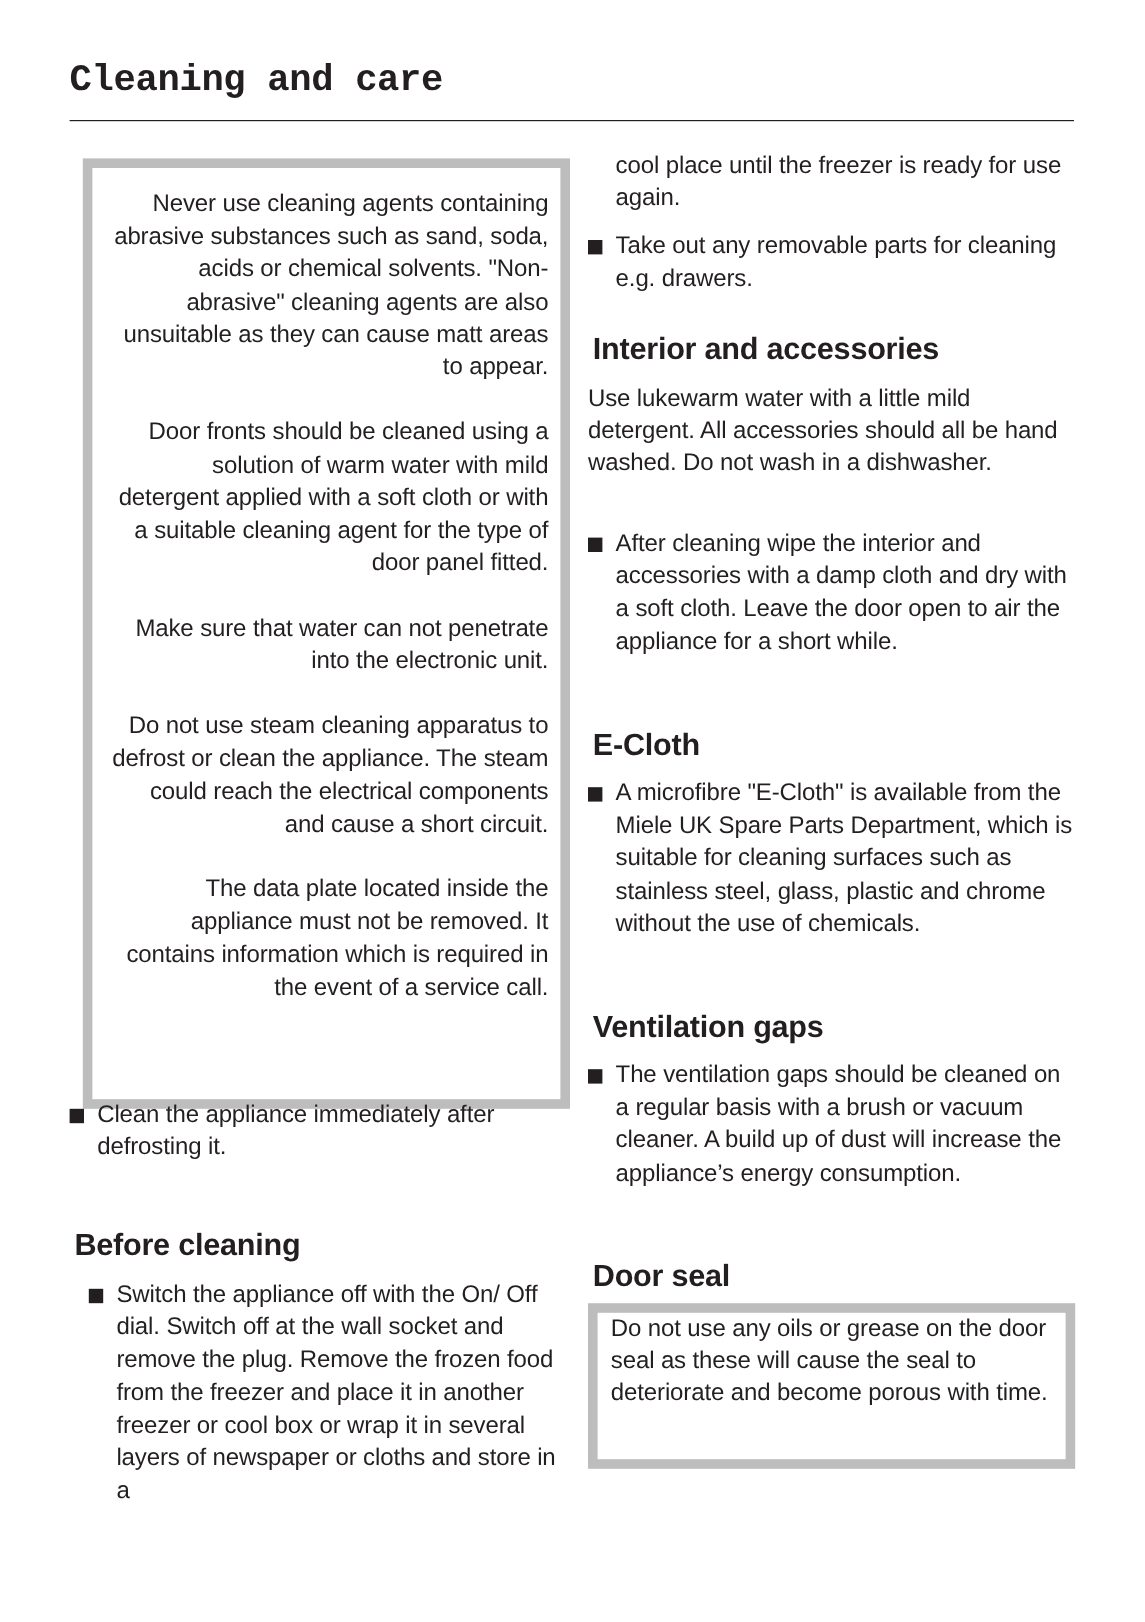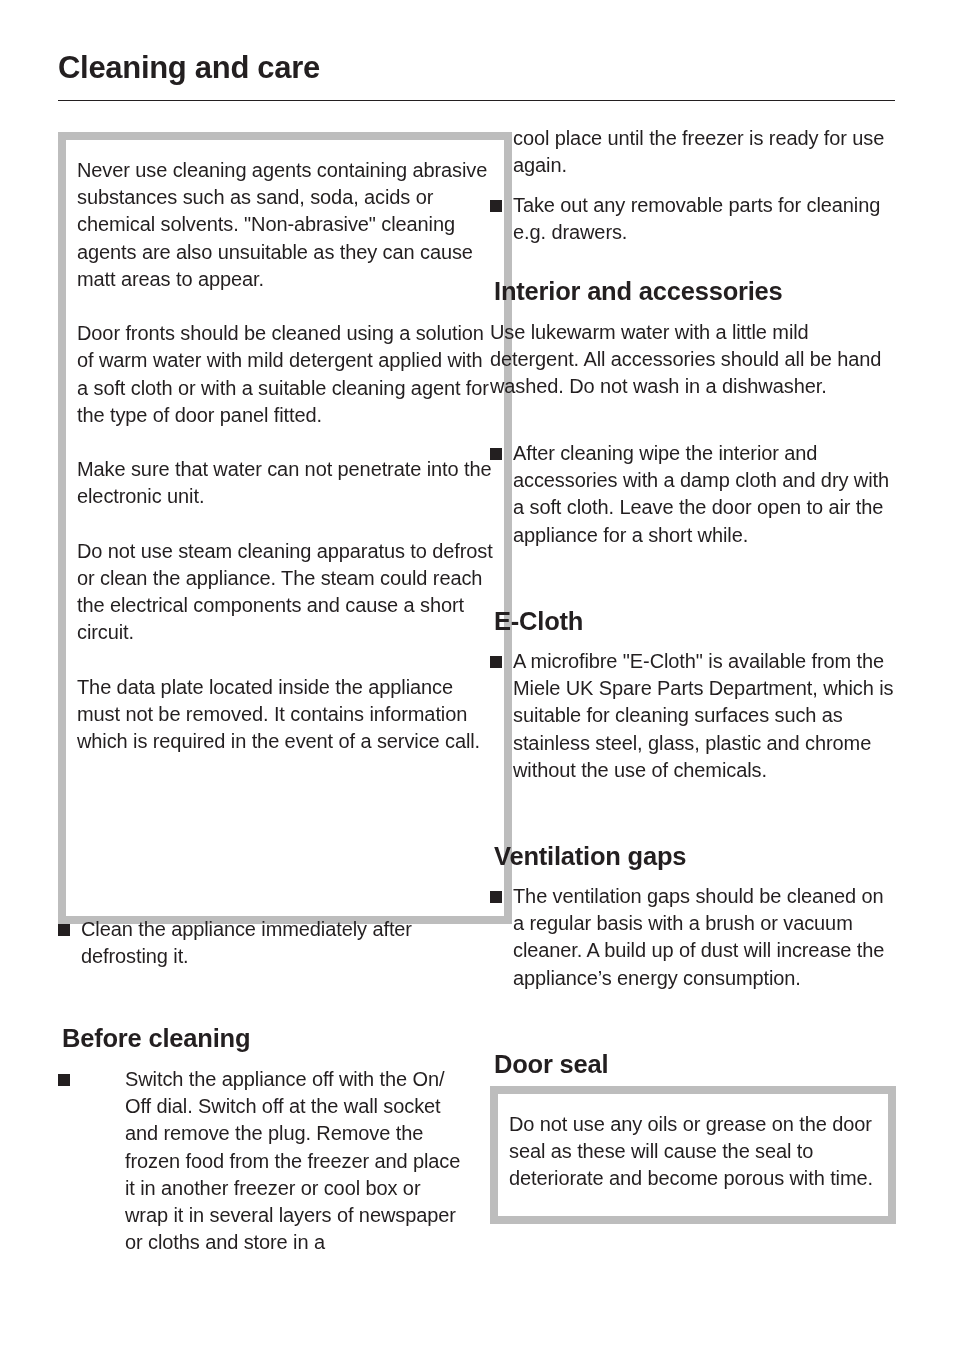--- a/index.html
+++ b/index.html
@@ -2,21 +2,21 @@
 <html><head>
 <meta charset="utf-8">
 <style>
   html, body { margin: 0; padding: 0; background: #ffffff; }
   body {
     width: 954px; height: 1352px; position: relative; overflow: hidden;
     font-family: "Liberation Sans", sans-serif; color: #231f20;
   }
   .page-title {
     position: absolute; left: 58px; top: 50px; margin: 0;
-    font-size: 31px; font-weight: bold; letter-spacing: -0.3px; color: #231f20;
+    font-size: 31px; font-weight: bold; letter-spacing: -0.3px; color: #231f20; font-family: Liberation Mono, monospace;
   }
   .title-rule {
     position: absolute; left: 58px; top: 100px; width: 837px; height: 0;
     border-top: 1.5px solid #231f20;
   }
   .col { position: absolute; top: 0; }
   .col-left { left: 58px; width: 406px; }
   .col-right { left: 490px; width: 406px; }
   .p {
     font-size: 20px; line-height: 27.2px; margin: 0; letter-spacing: -0.1px;
@@ -38,36 +38,36 @@
   }
   .pagenum { position: absolute; left: 58px; top: 1350px; font-size: 19px; }
 </style>
 </head>
 <body>
 
 <h1 class="page-title">Cleaning and care</h1>
 <div class="title-rule"></div>
 
 <div class="col col-left">
-  <div class="box" style="left:0; top:132px; width:454px; height:792px; padding:17px 10px 0 11px;">
+  <div class="box" style="left:11px; top:132px; width:406px; height:792px; padding:17px 10px 0 11px;text-align:right;">
     <p class="p">Never use cleaning agents containing abrasive substances such as sand, soda, acids or chemical solvents. "Non-abrasive" cleaning agents are also unsuitable as they can cause matt areas to appear.</p>
     <p class="p">Door fronts should be cleaned using a solution of warm water with mild detergent applied with a soft cloth or with a suitable cleaning agent for the type of door panel fitted.</p>
     <p class="p">Make sure that water can not penetrate into the electronic unit.</p>
     <p class="p">Do not use steam cleaning apparatus to defrost or clean the appliance. The steam could reach the electrical components and cause a short circuit.</p>
     <p class="p">The data plate located inside the appliance must not be removed. It contains information which is required in the event of a service call.</p>
   </div>
 
   <div class="bullet" style="left:0; top:916px; width:400px;">
     <span class="sq"></span>
     <p class="p">Clean the appliance immediately after defrosting it.</p>
   </div>
 
   <h2 class="h2" style="left:0; top:1020px;">Before cleaning</h2>
 
-  <div class="bullet" style="left:0; top:1066px; width:404px;gap:44px;">
+  <div class="bullet" style="left:16px; top:1066px; width:404px;">
     <span class="sq"></span>
     <p class="p">Switch the appliance off with the On/ Off dial. Switch off at the wall socket and remove the plug. Remove the frozen food from the freezer and place it in another freezer or cool box or wrap it in several layers of newspaper or cloths and store in a</p>
   </div>
 </div>
 
 <div class="col col-right">
   <p class="p" style="position:absolute; left:23px; top:125px; width:380px;">cool place until the freezer is ready for use again.</p>
 
   <div class="bullet" style="left:0; top:192px; width:404px;">
     <span class="sq"></span>
@@ -88,18 +88,18 @@
     <p class="p">A microfibre "E-Cloth" is available from the Miele UK Spare Parts Department, which is suitable for cleaning surfaces such as stainless steel, glass, plastic and chrome without the use of chemicals.</p>
   </div>
 
   <h2 class="h2" style="left:0; top:838px;">Ventilation gaps</h2>
   <div class="bullet" style="left:0; top:883px; width:404px;">
     <span class="sq"></span>
     <p class="p">The ventilation gaps should be cleaned on a regular basis with a brush or vacuum cleaner. A build up of dust will increase the appliance’s energy consumption.</p>
   </div>
 
   <h2 class="h2" style="left:0; top:1046px;">Door seal</h2>
-  <div class="box" style="left:0; top:1086px; width:406px; height:138px; padding:17px 10px 0 11px;">
+  <div class="box" style="left:0; top:1086px; width:406px; height:138px; padding:0 10px 0 11px;">
     <p class="p">Do not use any oils or grease on the door seal as these will cause the seal to deteriorate and become porous with time.</p>
   </div>
 </div>
 
 <div class="pagenum">26</div>
 
 </body></html>

